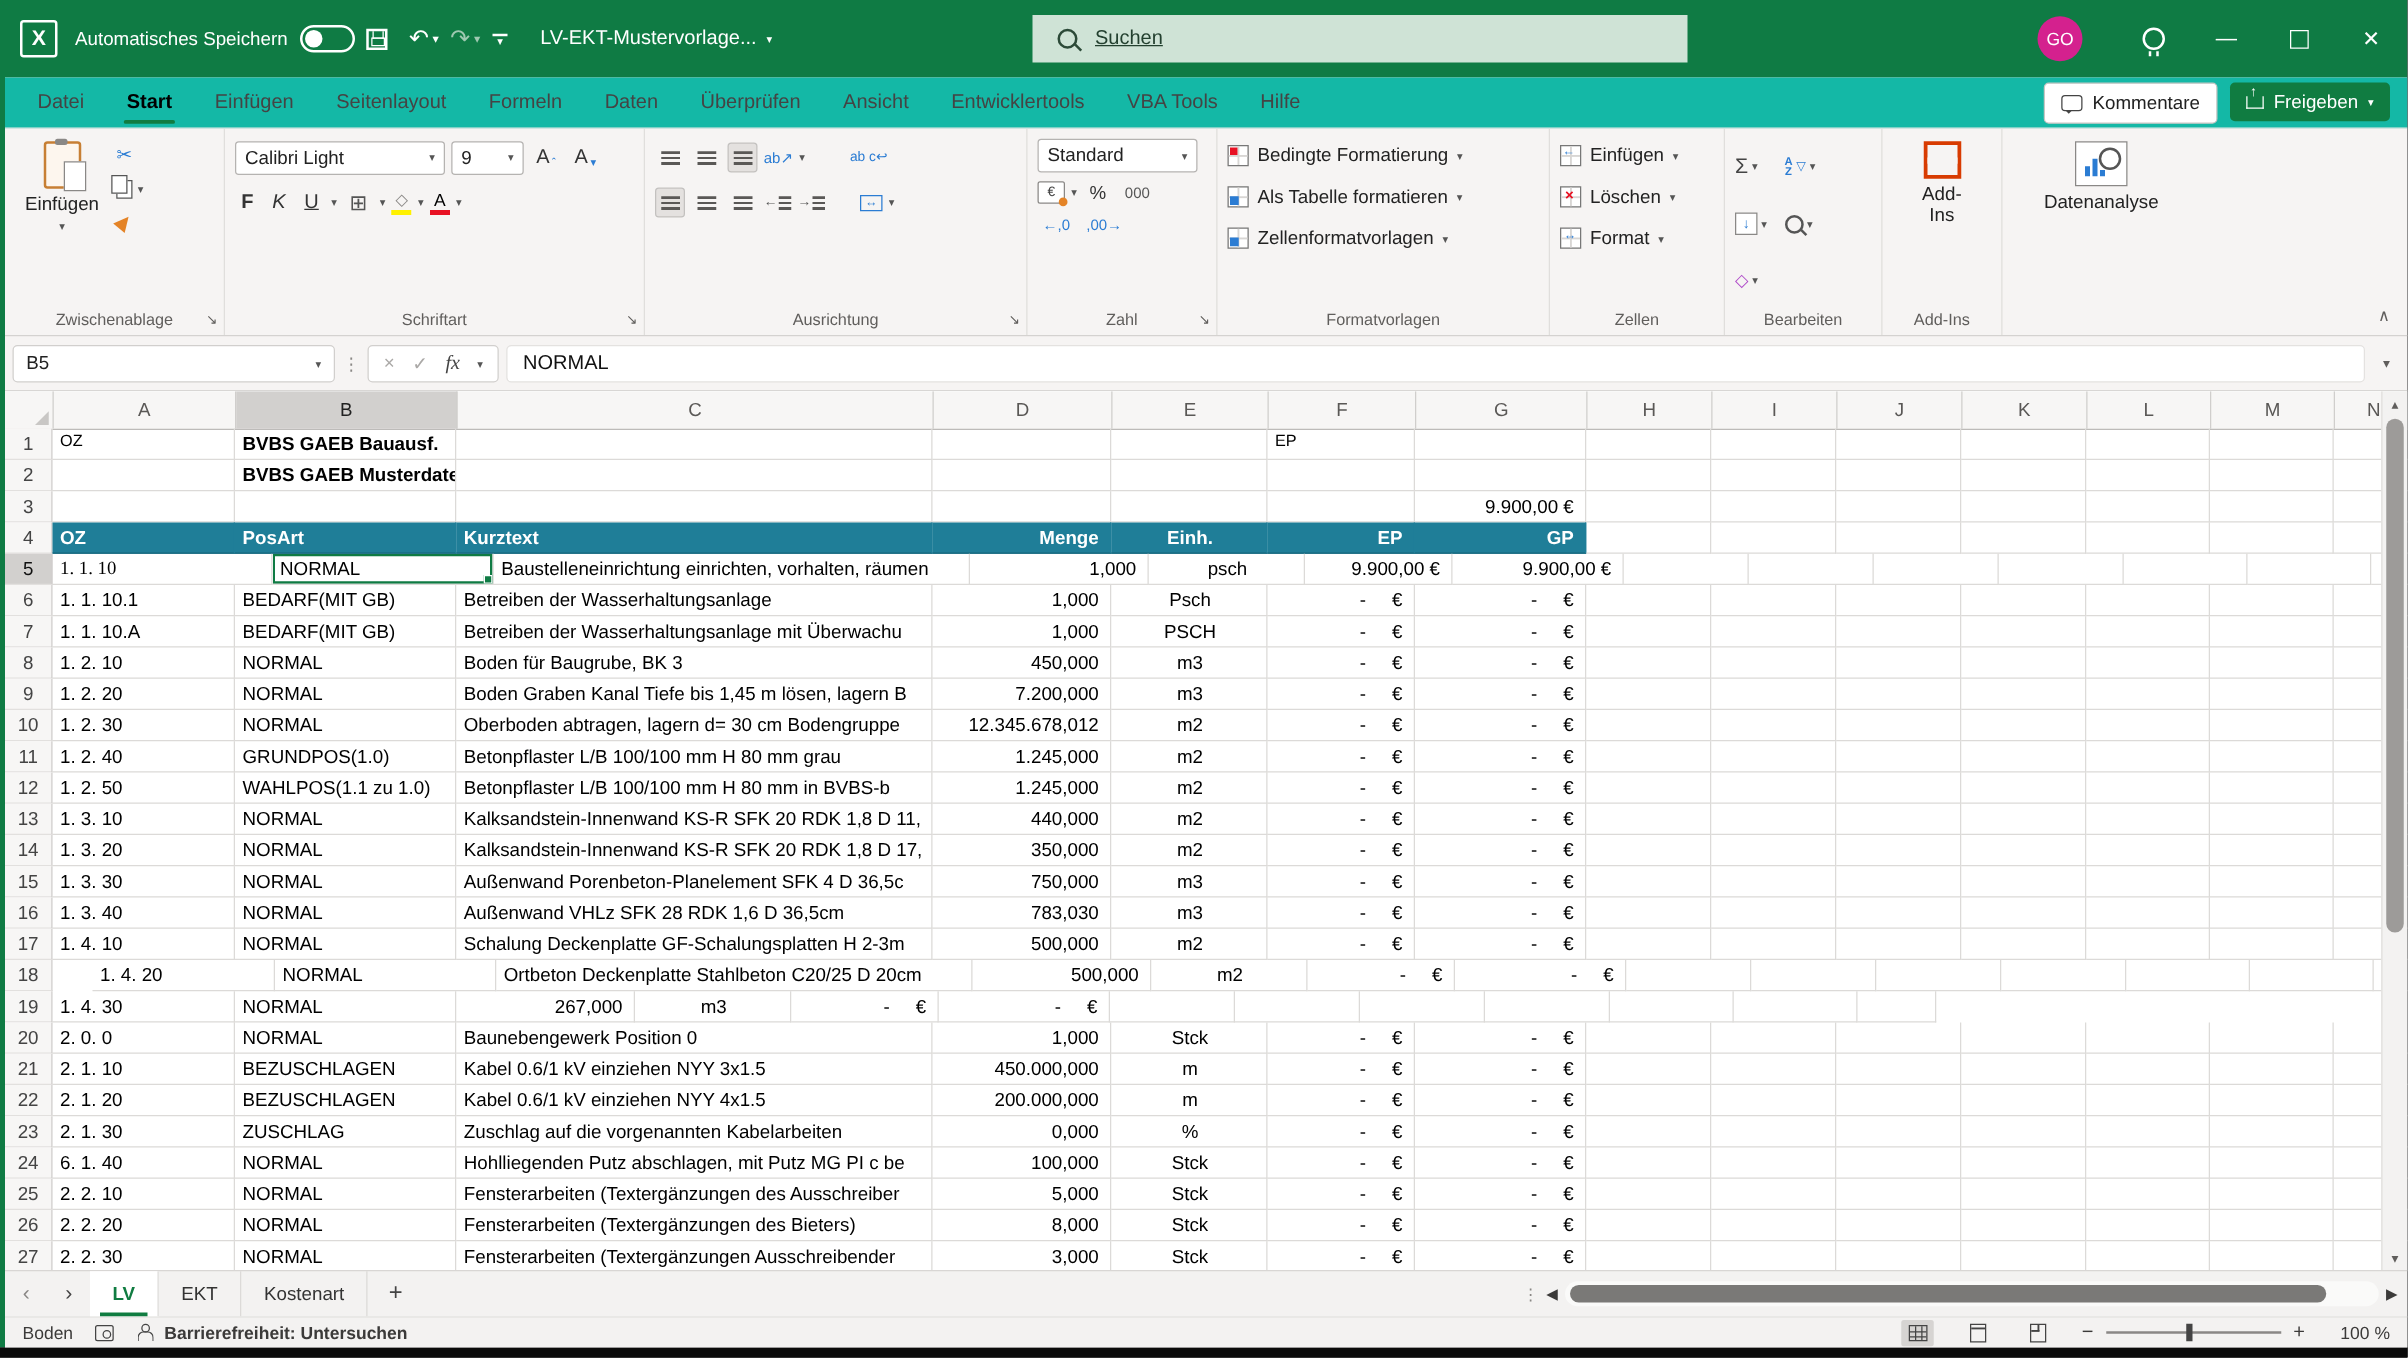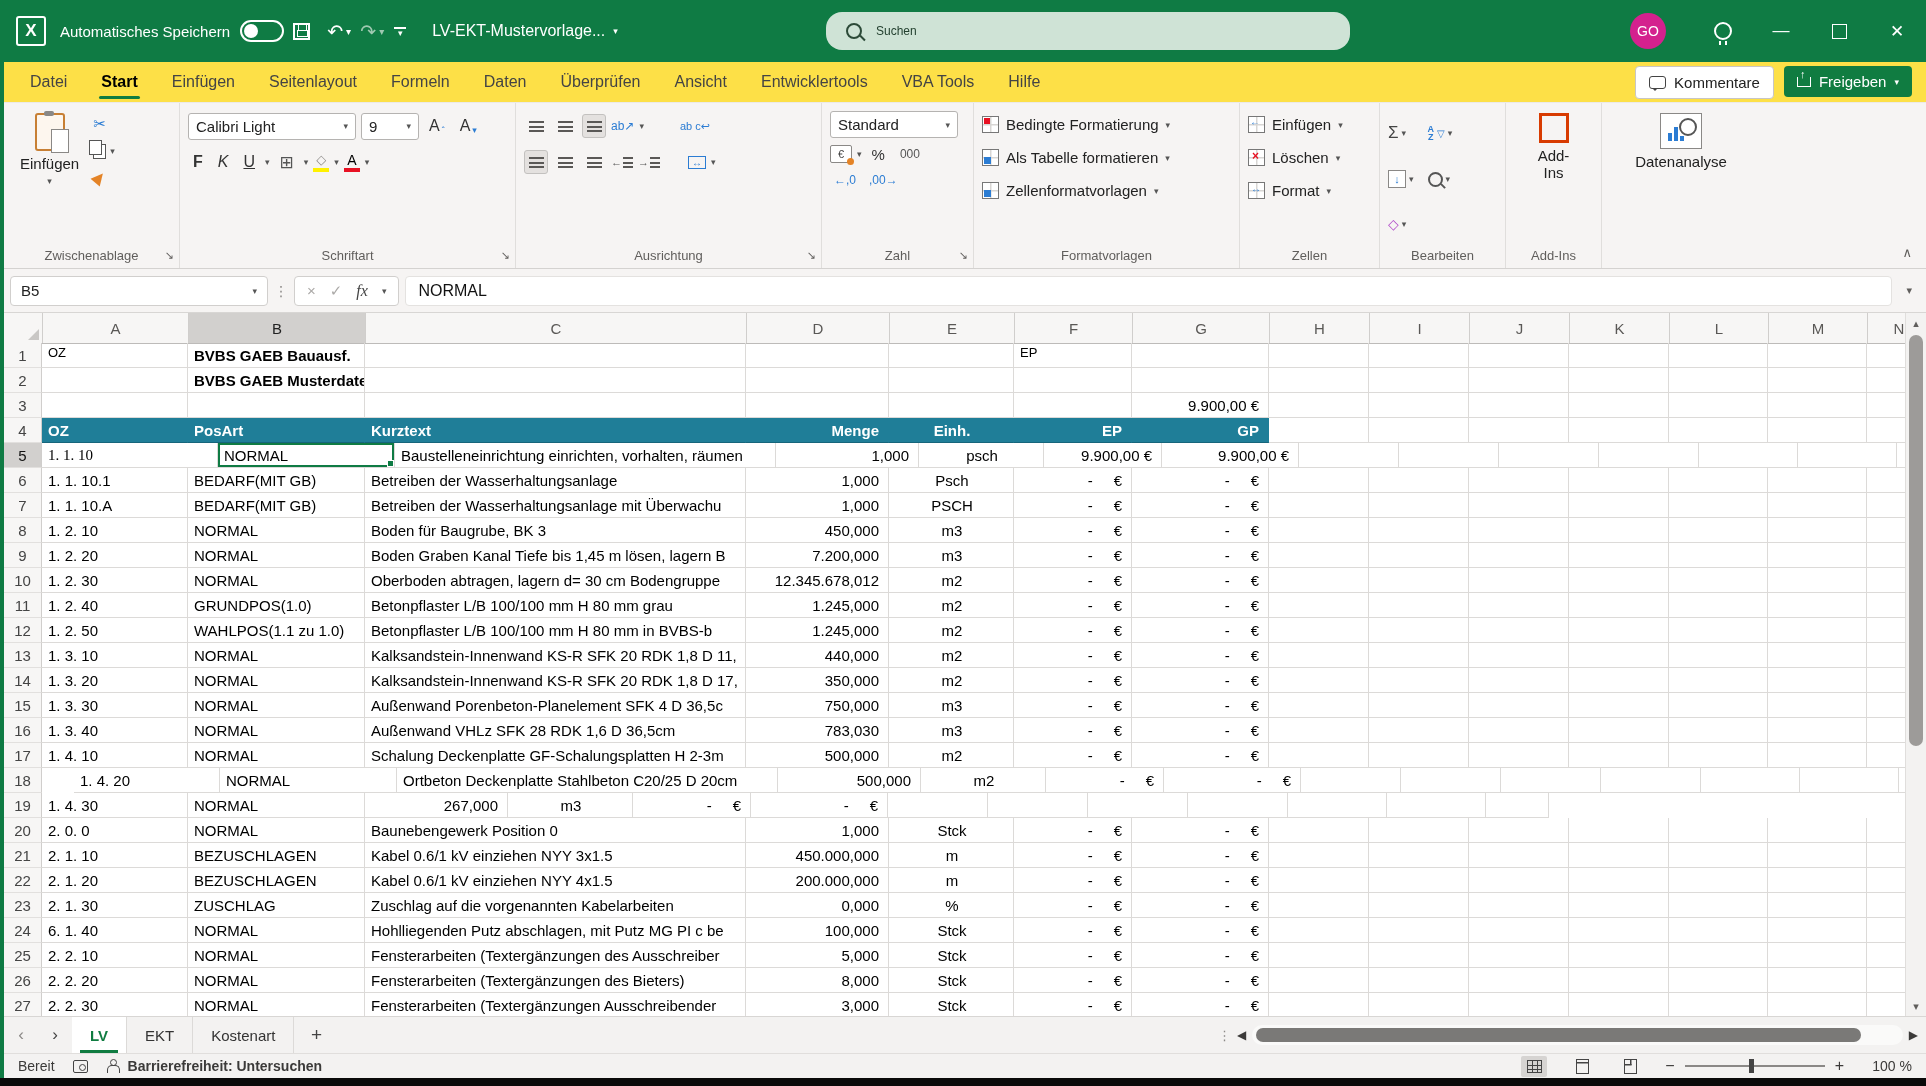--- a/index.html
+++ b/index.html
@@ -21,34 +21,34 @@
   .tb-btn.dim{color:#9fc9b1;}
   .chev-sm{font-size:10px;color:#fff;margin-left:-6px;}
   .chev-sm.dim{color:#9fc9b1;}
   .ic-save{width:17px;height:17px;border:2px solid #fff;box-sizing:border-box;position:relative;}
   .ic-save::before{content:'';position:absolute;top:0;left:3px;width:7px;height:5px;border:1.5px solid #fff;border-top:none;}
   .ic-save::after{content:'';position:absolute;bottom:1px;left:2px;width:9px;height:5px;border:1.5px solid #fff;}
   .qat-custom{display:flex;flex-direction:column;align-items:center;margin:0 10px;}
   .qat-custom .bar{width:12px;height:2px;background:#fff;margin-bottom:2px;}
   .qat-custom .v{font-size:9px;line-height:5px;}
   .doc-title{display:flex;align-items:center;gap:8px;font-size:16px;margin-left:16px;white-space:nowrap;}
-  .search-pill{position:absolute;left:822px;top:12px;width:524px;height:38px;background:#CFE3D6;border-radius:16px;
-      display:flex;align-items:center;gap:14px;padding-left:20px;box-sizing:border-box;color:#23402f;font-size:12px;}
+  .search-pill{position:absolute;left:822px;top:12px;width:524px;height:38px;background:#CFE3D6;border-radius:0;
+      display:flex;align-items:center;gap:14px;padding-left:20px;box-sizing:border-box;color:#23402f;font-size:16px;text-decoration:underline;}
   .ic-mag{width:12px;height:12px;border:2px solid #2c4a38;border-radius:50%;position:relative;flex:none;}
   .ic-mag::after{content:'';position:absolute;width:7px;height:2px;background:#2c4a38;transform:rotate(45deg);right:-6px;bottom:-2px;}
   .tb-right{position:absolute;right:0;top:0;height:62px;display:flex;align-items:center;}
   .avatar{width:36px;height:36px;border-radius:50%;display:flex;align-items:center;justify-content:center;
       font-size:14px;color:#fff;margin-right:28px;}
   .ic-bulb{width:14px;height:14px;border:2px solid #fff;border-radius:50%;position:relative;}
   .ic-bulb::after{content:'';position:absolute;left:3px;bottom:-7px;width:4px;height:4px;border-left:2px solid #fff;border-right:2px solid #fff;}
   .winbtn{width:58px;height:62px;display:flex;align-items:center;justify-content:center;color:#fff;font-size:17px;}
   .ic-maxi{width:13px;height:13px;border:1.5px solid #fff;}
 
   
-  .menubar{height:40px;background:#fde047;display:flex;align-items:center;flex:none;border-bottom:1px solid #ECEAE8;position:relative;}
+  .menubar{height:40px;background:#14b8a6;display:flex;align-items:center;flex:none;border-bottom:1px solid #ECEAE8;position:relative;}
   .mtab{font-size:16px;color:#444;padding:0 4px;margin:0 13px;height:38px;display:flex;align-items:center;position:relative;white-space:nowrap;}
   .mtab:first-child{margin-left:22px;}
   .mtab.active{font-weight:bold;color:#000;}
   .mtab.active::after{content:'';position:absolute;left:2px;right:2px;bottom:2px;height:3px;background:#107C41;border-radius:2px;}
   .menu-right{position:absolute;right:14px;top:4px;display:flex;gap:10px;}
   .btn-comments{height:31px;background:#fff;border:1px solid #C8C6C4;border-radius:4px;display:flex;align-items:center;
       gap:8px;padding:0 13px;font-size:15px;color:#222;}
   .ic-bubble{width:15px;height:11px;border:1.5px solid #444;border-radius:3px;position:relative;}
   .ic-bubble::after{content:'';position:absolute;left:2px;bottom:-6px;border:3px solid transparent;border-top-color:#444;}
   .btn-share{height:31px;background:#107C41;border-radius:4px;display:flex;align-items:center;gap:8px;
@@ -1033,21 +1033,21 @@
       <span class="hs-dots">⋮</span>
       <span class="hs-arrow">◀</span>
       <span class="hs-track">
           <span class="hs-thumb"></span>
         </span>
       <span class="hs-arrow">▶</span>
     </div>
   </div>
 
   <div class="statusbar">
-    <span>Bereit</span>
+    <span>Boden</span>
     <span class="ic-macro"></span>
     <span style="display:flex;align-items:center;gap:8px">
       <span class="ic-person"></span>
       <span class="acc-label">Barrierefreiheit: Untersuchen</span>
     </span>
     <div class="status-right">
       <span class="viewbtn on">
           <span class="ic-vnormal"></span>
         </span>
       <span class="viewbtn">

